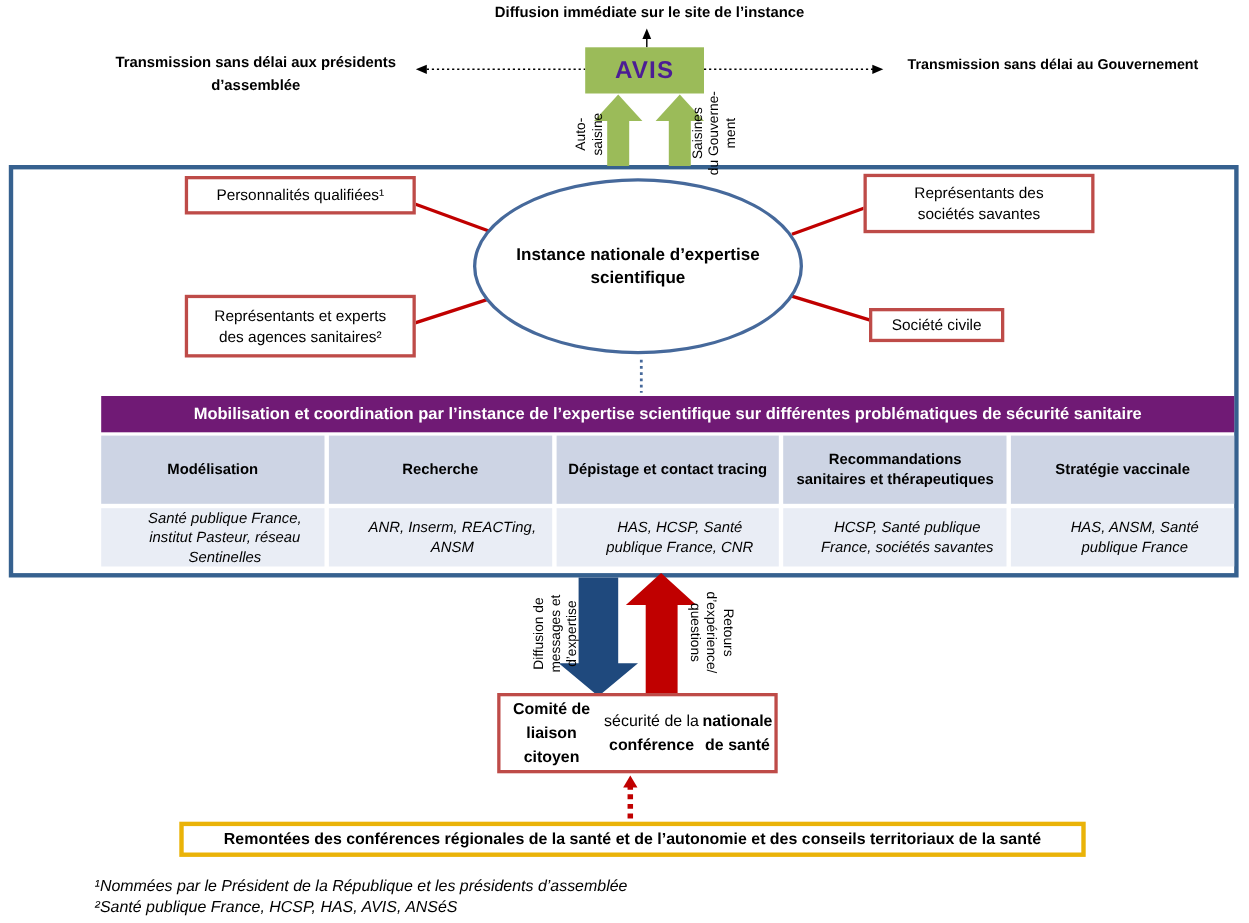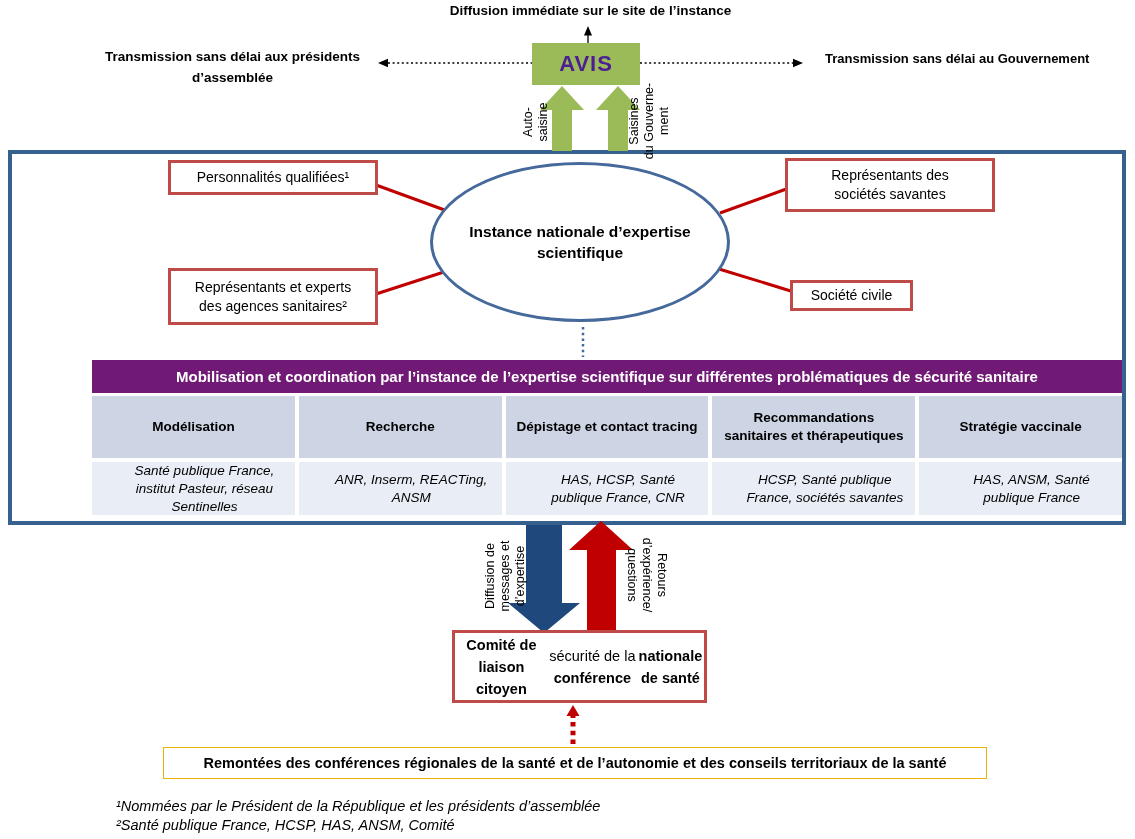--- a/index.html
+++ b/index.html
@@ -64,25 +64,25 @@
   .ctext { text-align:center; }
   .it { }
 
   
   .comite {
     left:452px; top:630px; width:255px; height:73px; border:3px solid #BE4B48; background:#fff; box-sizing:border-box;
     display:flex; flex-direction:row; align-items:center; justify-content:center;
     font-size:14.5px; line-height:22px; text-align:center; position:absolute;
   }
   .remontees {
-    position:absolute; left:163px; top:747px; width:824px; height:32px; border:1px solid #eab308; background:#fff;
+    position:absolute; left:163px; top:747px; width:824px; height:32px; border:4px solid #eab308; background:#fff;
     box-sizing:border-box; display:flex; align-items:center; justify-content:center;
     font-weight:bold; font-size:14.5px;
   }
-  .footnotes { position:absolute; left:86px; top:797px; font-style:italic; font-size:14.5px; line-height:19px;margin-left:30px; }
+  .footnotes { position:absolute; left:86px; top:797px; font-style:italic; font-size:14.5px; line-height:19px; }
 
   svg.layer { position:absolute; left:0; top:0; pointer-events:none; }
 </style>
 </head>
 <body>
 
 <div class="canvas">
 
   <div class="abs bigbox"></div>
 
@@ -195,16 +195,16 @@
   <div class="comite">
     <div class="bold">Comité de liaison citoyen</div>
     <div><span>sécurité de la </span><span class="bold">conférence</span></div>
     <div class="bold">nationale de santé</div>
   </div>
 
   <div class="remontees">Remontées des conférences régionales de la santé et de l’autonomie et des conseils territoriaux de la santé</div>
 
   <div class="footnotes">
     <div>¹Nommées par le Président de la République et les présidents d’assemblée</div>
-    <div>²Santé publique France, HCSP, HAS, ANSM, Comité</div>
+    <div>²Santé publique France, HCSP, HAS, AVIS, ANSéS</div>
   </div>
 
 </div>
 
 </body></html>

